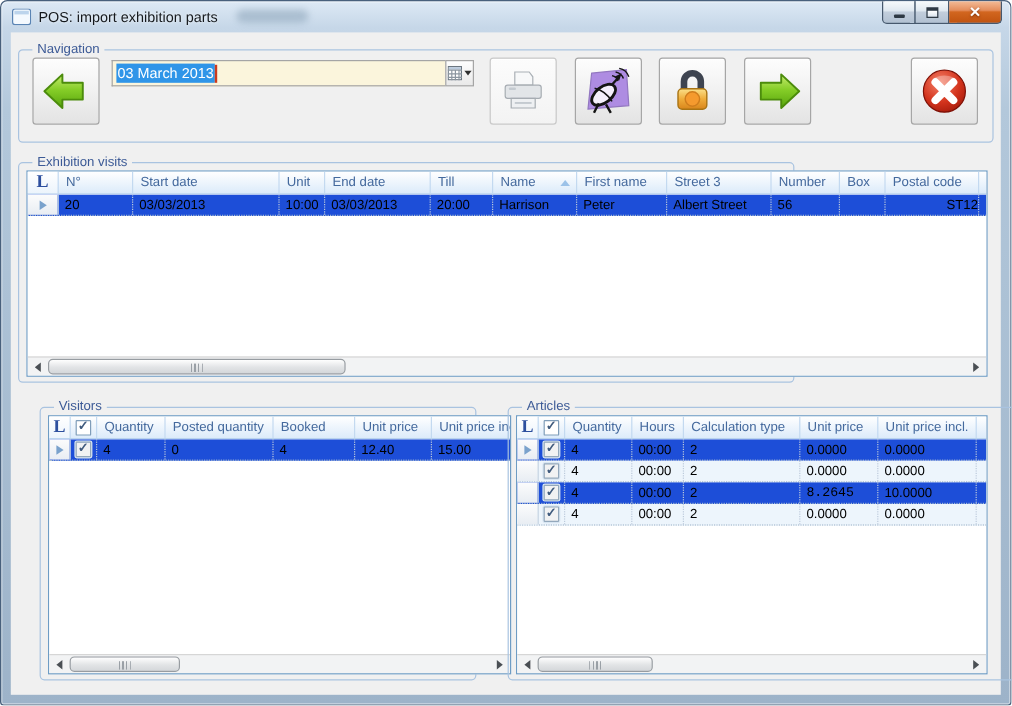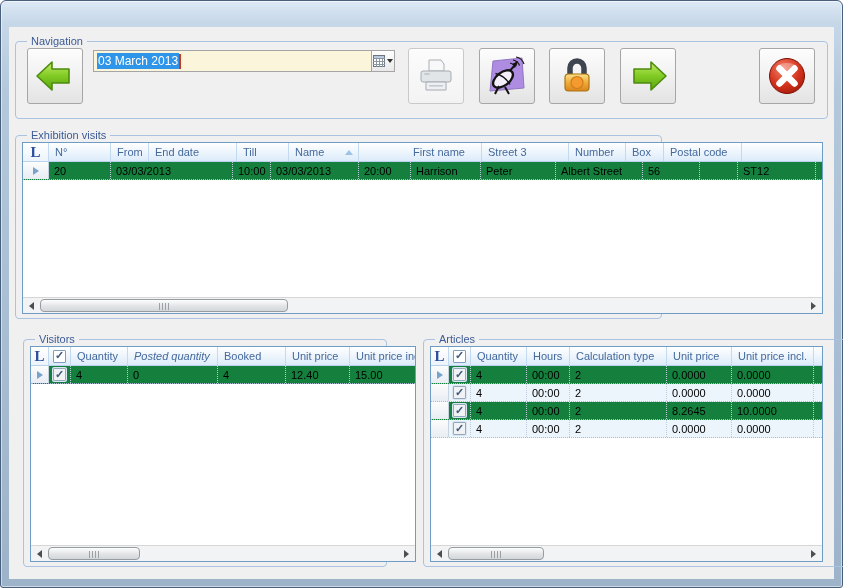--- a/index.html
+++ b/index.html
@@ -26,21 +26,21 @@
     background:linear-gradient(#f3bb97,#e48d5c 42%,#d2661f 50%,#c05310);}
   .glyph-min{width:9px;height:3px;background:#2e3944;border-radius:1px;margin-top:7px;}
   .glyph-max{width:10px;height:9px;border:1px solid #2e3944;border-top-width:3px;background:linear-gradient(#ffffff,#dbe4ee);}
   .glyph-close{font-size:12px;font-weight:bold;color:#fff;text-shadow:0 1px 2px rgba(80,25,0,.65);line-height:1;}
   
   .client{position:absolute;left:8px;right:8px;top:26px;bottom:8px;background:#f0f0f0;}
   .group{position:absolute;border:1px solid #a9c3e0;border-radius:4px;}
   .group-label{position:absolute;top:-8px;left:11px;padding:0 4px;background:#f0f0f0;font-size:11px;line-height:14px;color:#3c5a96;white-space:nowrap;}
   .group.nav{left:6px;top:14px;width:813px;height:78px;}
   .group.exhibition{left:6px;top:108px;width:647px;height:184px;}
-  .group.visitors{left:14px;top:312px;width:364px;height:228px;}
+  .group.visitors{left:24px;top:312px;width:364px;height:228px;}
   .group.articles{left:414px;top:312px;width:434px;height:228px;padding-left:28px;}
   
   .tool-btn{position:absolute;top:6px;width:56px;height:56px;padding:0;border:1px solid #a6a6a6;border-radius:3px;
     background:linear-gradient(#fdfdfd,#f1f1f1 50%,#e3e3e3);box-shadow:inset 0 1px 0 #fff;
     display:flex;align-items:center;justify-content:center;cursor:default;}
   .tool-btn.disabled{border-color:#c9c9c9;background:linear-gradient(#fcfcfc,#f3f3f3);}
   .date-editor{position:absolute;left:77px;top:8px;width:302px;height:22px;display:flex;justify-content:flex-end;}
   .date-field{flex:1;border:1px solid #a5a5a5;border-right:none;background:#fbf5dc;display:flex;align-items:center;padding-left:3px;font-size:12px;overflow:hidden;}
   .date-sel{background:#2f95e8;color:#fff;padding:1px 1px;white-space:nowrap;}
   .date-caret{width:2px;height:15px;background:#cc3a1e;}
@@ -49,21 +49,21 @@
   
   .grid{position:absolute;left:6px;top:6px;background:#fff;border:1px solid #6e9cc4;overflow:hidden;}
   .g-head{display:flex;height:19px;background:linear-gradient(#ffffff,#dcebfa);border-bottom:1px solid #b9d3ee;}
   .g-corner{border-right:1px solid #c3d9f0;display:flex;align-items:center;justify-content:center;background:linear-gradient(#ffffff,#ecf4fc);flex:none;}
   .g-corner span{font-family:"Liberation Serif",serif;font-weight:bold;font-size:15px;color:#2d4f9e;line-height:1;}
   .g-hcheck{border-right:1px solid #c3d9f0;display:flex;align-items:center;justify-content:center;flex:none;}
   .g-hcell{position:relative;border-right:1px solid #c3d9f0;font-size:11px;color:#44699d;padding:3px 0 0 6px;overflow:hidden;white-space:nowrap;flex:none;}
   .g-hfill{flex:1;}
   .sort-asc{position:absolute;right:5px;top:7px;width:0;height:0;border-left:4px solid transparent;border-right:4px solid transparent;border-bottom:5px solid #9cc2e8;}
   .g-body{position:absolute;top:19px;left:0;right:0;bottom:16px;overflow:hidden;background:#fff;}
-  .g-row{display:flex;height:18px;border-bottom:1px dotted #a8bcd0;background:#15803d;}
+  .g-row{display:flex;height:18px;border-bottom:1px dotted #a8bcd0;background:#1d4ed8;}
   .g-row.alt{background:#edf5fc;}
   .g-ind{background:linear-gradient(#fcfcfc,#e8edf3);border-right:1px solid #c6d4e2;display:flex;align-items:center;justify-content:center;flex:none;}
   .row-arrow{width:0;height:0;border-top:4px solid transparent;border-bottom:4px solid transparent;border-left:6px solid #7aa2cc;}
   .g-ccell{border-right:1px dotted #bccadb;display:flex;align-items:center;justify-content:center;flex:none;}
   .g-cell{border-right:1px dotted #bccadb;font-size:11px;color:#000;padding:3px 0 0 5px;overflow:hidden;white-space:nowrap;flex:none;}
   .g-fill{flex:1;}
   .cbx{width:13px;height:13px;border:1px solid #7f9db9;background:#fff;border-radius:1px;display:flex;align-items:center;justify-content:center;}
   .cbx.dim{background:#f1f2f3;border-color:#93a8bc;box-shadow:0 0 0 1px #d9e6f2;}
   .cbx .tick{font-size:11px;line-height:1;color:#3f5a7d;font-weight:bold;margin-top:-1px;}
   
@@ -98,20 +98,39 @@
     <radialGradient id="redBall" cx="0.4" cy="0.3" r="0.85">
       <stop offset="0" stop-color="#f5826a"></stop>
         <stop offset="0.55" stop-color="#d3331c"></stop>
         <stop offset="1" stop-color="#991407"></stop>
     </radialGradient>
   </defs>
 </svg>
 
 <div class="window">
 
+  <div class="titlebar">
+    <svg class="app-icon" width="16" height="14" viewBox="0 0 16 14">
+      <rect x="0.5" y="0.5" width="15" height="13" rx="2" fill="#f4f9fe" stroke="#5a84b4"></rect>
+      <rect x="2" y="2" width="12" height="3" fill="#bcd4ec"></rect>
+    </svg>
+    <span class="title">POS: import exhibition parts</span>
+    <span class="blur-smudge"></span>
+    <div class="win-btns">
+      <button class="win-btn min">
+          <span class="glyph-min"></span>
+        </button>
+      <button class="win-btn max">
+          <span class="glyph-max"></span>
+        </button>
+      <button class="win-btn close">
+          <span class="glyph-close">✕</span>
+        </button>
+    </div>
+  </div>
 
   <div class="client">
 
     <div class="group nav">
       <span class="group-label">Navigation</span>
 
       <button class="tool-btn" style="left:11px">
         <svg width="44" height="44" viewBox="0 0 44 44">
           <path d="M19 8 v7 h17 v14 h-17 v7 L4 22 Z" fill="url(#grnArrow)" stroke="#4c8c0c" stroke-width="1.6" stroke-linejoin="round"></path>
         </svg>
@@ -181,25 +200,26 @@
     </div>
 
     <div class="group exhibition">
       <span class="group-label">Exhibition visits</span>
       <div class="grid" style="width:801px;height:172px">
         <div class="g-head">
             <div class="g-corner" style="width: 26px;">
               <span>L</span>
             </div>
             <div class="g-hcell" style="width: 62px;"><span>N°</span></div>
-            <div class="g-hcell" style="width: 38px;"><span>From</span></div>
+            <div class="g-hcell" style="width: 122px;"><span>Start date</span></div>
+            <div class="g-hcell" style="width: 38px;"><span>Unit</span></div>
             <div class="g-hcell" style="width: 88px;"><span>End date</span></div>
             <div class="g-hcell" style="width: 52px;"><span>Till</span></div>
             <div class="g-hcell" style="width: 70px;"><span>Name</span><div class="sort-asc"></div></div>
-            <div class="g-hcell" style="width: 75px; margin-left: 48px;"><span>First name</span></div>
+            <div class="g-hcell" style="width: 75px;"><span>First name</span></div>
             <div class="g-hcell" style="width: 87px;"><span>Street 3</span></div>
             <div class="g-hcell" style="width: 57px;"><span>Number</span></div>
             <div class="g-hcell" style="width: 38px;"><span>Box</span></div>
             <div class="g-hcell" style="width: 78px;"><span>Postal code</span></div>
             <div class="g-hfill"></div>
           </div>
         <div class="g-body">
             <div class="g-row">
               <div class="g-ind" style="width: 26px;">
                 <div class="row-arrow"></div>
@@ -207,21 +227,21 @@
               <div class="g-cell" style="width: 62px;">20</div>
               <div class="g-cell" style="width: 122px;">03/03/2013</div>
               <div class="g-cell" style="width: 38px;">10:00</div>
               <div class="g-cell" style="width: 88px;">03/03/2013</div>
               <div class="g-cell" style="width: 52px;">20:00</div>
               <div class="g-cell" style="width: 70px;">Harrison</div>
               <div class="g-cell" style="width: 75px;">Peter</div>
               <div class="g-cell" style="width: 87px;">Albert Street</div>
               <div class="g-cell" style="width: 57px;">56</div>
               <div class="g-cell" style="width: 38px;"></div>
-              <div class="g-cell" style="width: 78px;">ST12</div>
+              <div class="g-cell" style="width: 78px; text-align: right;">ST12</div>
               <div class="g-fill"></div>
             </div>
           </div>
         <div class="hscroll">
           <span class="hs-arrow left"></span>
           <div class="hs-thumb" style="left:17px;width:248px">
               <span class="grip"></span>
             </div>
           <span class="hs-arrow right"></span>
         </div>
@@ -234,21 +254,21 @@
         <div class="g-head">
             <div class="g-corner" style="width: 18px;">
               <span>L</span>
             </div>
             <div class="g-hcheck" style="width: 22px;">
               <div class="cbx">
                 <span class="tick">✓</span>
               </div>
             </div>
             <div class="g-hcell" style="width: 57px;"><span>Quantity</span></div>
-            <div class="g-hcell" style="width: 90px; font-style: italic;"><span>Posted quantity</span></div>
+            <div class="g-hcell" style="width: 90px;"><span>Posted quantity</span></div>
             <div class="g-hcell" style="width: 68px;"><span>Booked</span></div>
             <div class="g-hcell" style="width: 64px;"><span>Unit price</span></div>
             <div class="g-hcell" style="width: 72px;"><span>Unit price incl.</span></div>
             <div class="g-hfill"></div>
           </div>
         <div class="g-body">
             <div class="g-row">
               <div class="g-ind" style="width: 18px;">
                 <div class="row-arrow"></div>
               </div>
@@ -328,21 +348,21 @@
             <div class="g-row">
               <div class="g-ind" style="width: 18px;"></div>
               <div class="g-ccell" style="width: 22px;">
                 <div class="cbx dim">
                   <span class="tick">✓</span>
                 </div>
               </div>
               <div class="g-cell" style="width: 56px;">4</div>
               <div class="g-cell" style="width: 43px;">00:00</div>
               <div class="g-cell" style="width: 97px;">2</div>
-              <div class="g-cell" style="width: 65px;">8.2645</div>
+              <div class="g-cell" style="width: 65px; font-family: Liberation Mono, monospace;">8.2645</div>
               <div class="g-cell" style="width: 82px;">10.0000</div>
               <div class="g-fill"></div>
             </div>
             <div class="g-row alt">
               <div class="g-ind" style="width: 18px;"></div>
               <div class="g-ccell" style="width: 22px;">
                 <div class="cbx dim">
                   <span class="tick">✓</span>
                 </div>
               </div>

